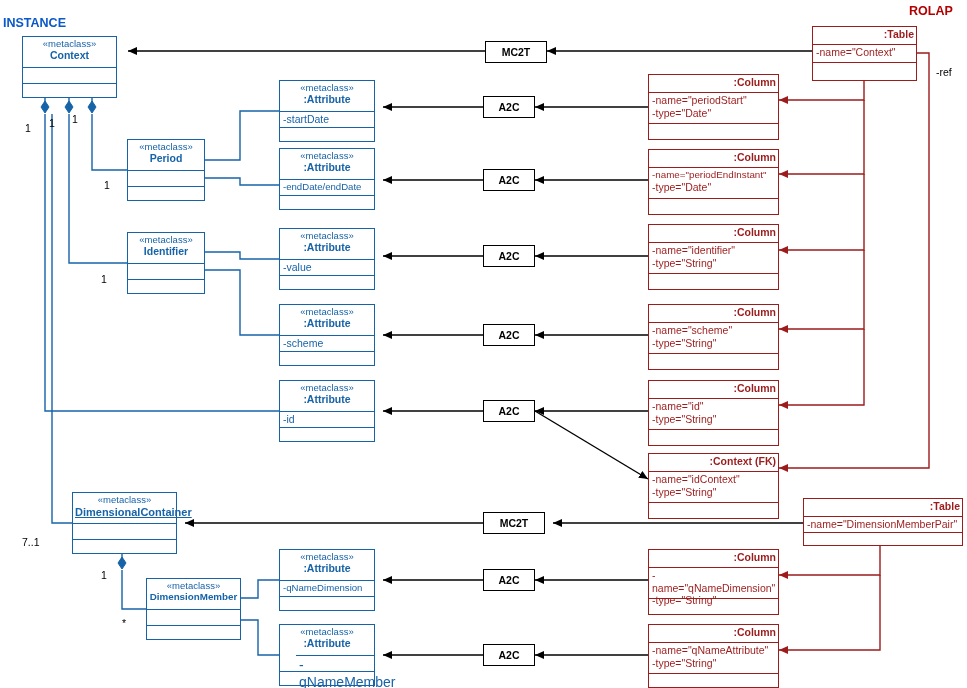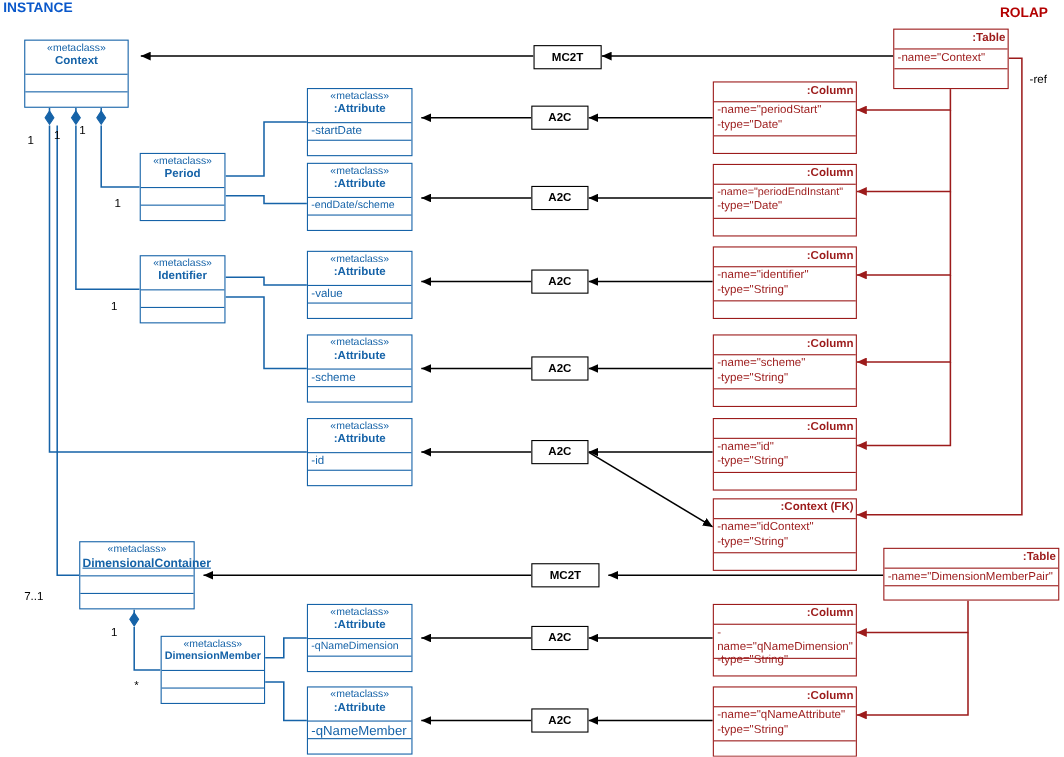--- a/index.html
+++ b/index.html
@@ -1,19 +1,19 @@
 <!DOCTYPE html>
 <html><head>
 <meta charset="utf-8">
 <style>
   html,body{margin:0;padding:0;background:#ffffff;}
   body{width:967px;height:688px;font-family:"Liberation Sans",sans-serif;}
   #canvas{position:relative;width:967px;height:688px;overflow:hidden;}
   .hdr{position:absolute;font-weight:bold;font-size:12.5px;}
-  #hdr-instance{left:3px;top:0;color:#0a58ca;}
+  #hdr-instance{left:3px;top:16px;color:#0a58ca;}
   #hdr-rolap{left:909px;top:4px;color:#b30000;}
 
   
   .box{position:absolute;box-sizing:border-box;background:#ffffff;}
   .box .hd{box-sizing:border-box;text-align:center;padding:2px 2px 1px 2px;line-height:1.12;}
   .box .bd{box-sizing:border-box;padding:1px 3px;line-height:1.2;}
   .box .ft{box-sizing:border-box;}
 
   
   .blue{border:1.4px solid #1663a8;}
@@ -185,21 +185,21 @@
     </div>
     <div class="bd sep" style="height:16px;">-startDate</div>
     <div class="ft sep" style="height:14px;"></div>
   </div>
 
   <div class="box blue" style="left:279px;top:148px;width:96px;height:62px;">
     <div class="hd" style="height:30px;">
       <span class="mc">«metaclass»</span>
       <span class="nm">:Attribute</span>
     </div>
-    <div class="bd sep" style="height:16px;font-size:9.6px;">-endDate/scheme</div>
+    <div class="bd sep" style="height:16px;font-size:9.6px;">-endDate/endDate</div>
     <div class="ft sep" style="height:14px;"></div>
   </div>
 
   <div class="box blue" style="left:279px;top:228px;width:96px;height:62px;">
     <div class="hd" style="height:30px;">
       <span class="mc">«metaclass»</span>
       <span class="nm">:Attribute</span>
     </div>
     <div class="bd sep" style="height:16px;">-value</div>
     <div class="ft sep" style="height:14px;"></div>
@@ -230,21 +230,21 @@
     </div>
     <div class="bd sep" style="height:16px;font-size:9.6px;">-qNameDimension</div>
     <div class="ft sep" style="height:14px;"></div>
   </div>
 
   <div class="box blue" style="left:279px;top:624px;width:96px;height:62px;">
     <div class="hd" style="height:30px;">
       <span class="mc">«metaclass»</span>
       <span class="nm">:Attribute</span>
     </div>
-    <div class="bd sep" style="height:16px;font-size:12px;">-qNameMember</div>
+    <div class="bd sep" style="height:16px;font-size:14px;margin-left:16px;">-qNameMember</div>
     <div class="ft sep" style="height:14px;"></div>
   </div>
 
   <div class="box red" style="left:812px;top:26px;width:105px;height:55px;">
     <div class="hd" style="height:17px;">:Table</div>
     <div class="bd sep" style="height:18px;">-name="Context"</div>
     <div class="ft sep" style="height:18px;"></div>
   </div>
 
   <div class="box red" style="left:648px;top:74px;width:131px;height:66px;">

